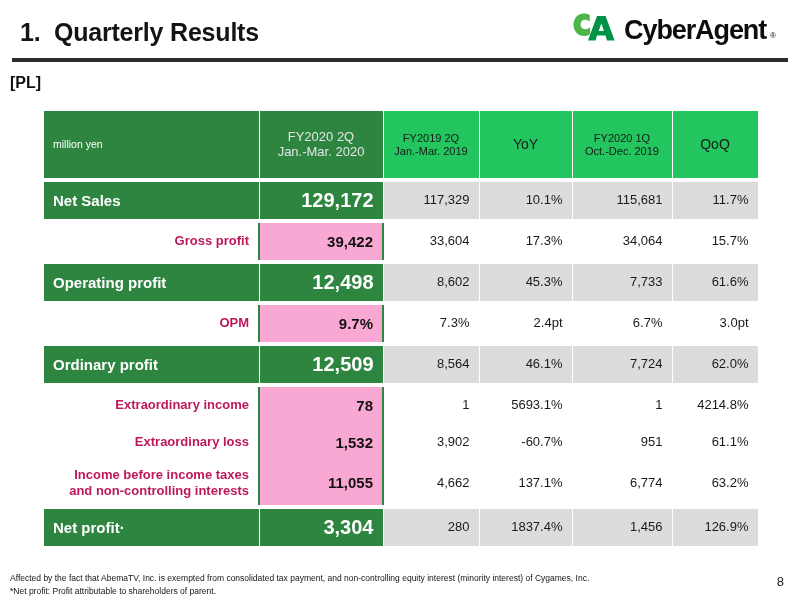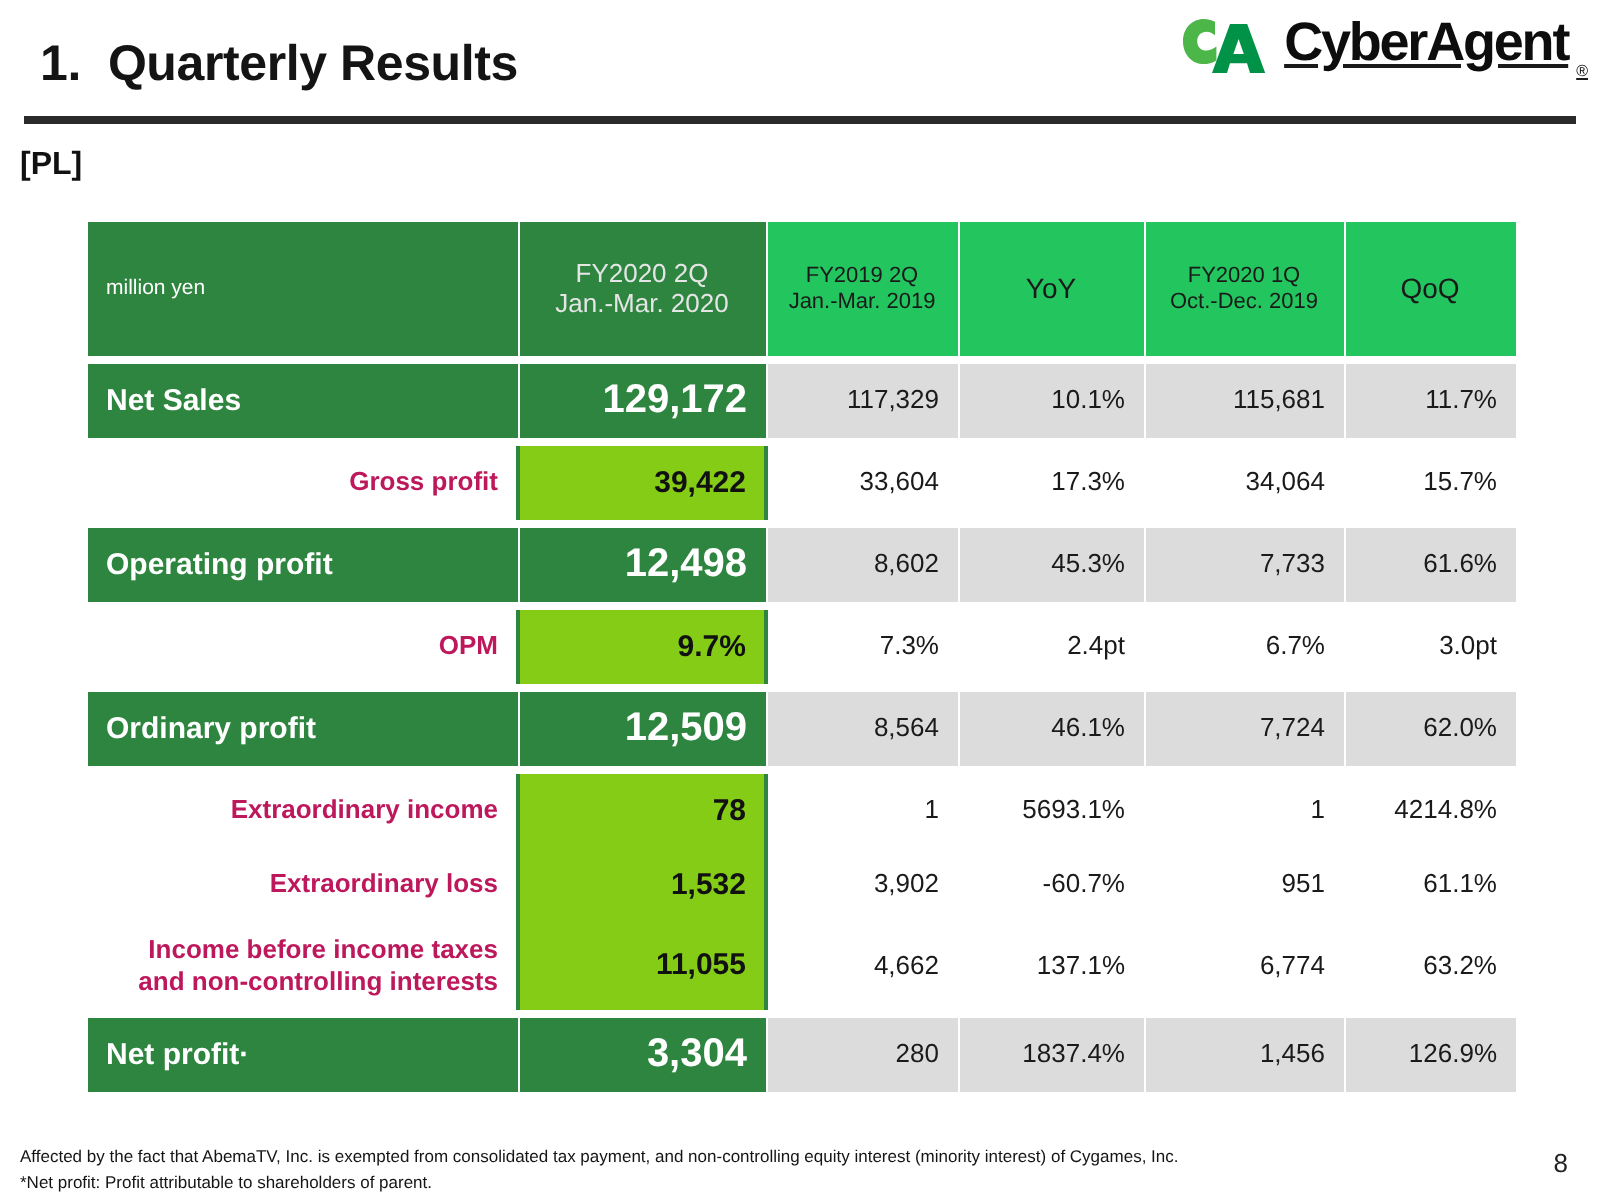--- a/index.html
+++ b/index.html
@@ -38,27 +38,26 @@
     left: 12px;
     top: 58px;
     width: 776px;
     height: 4px;
     background: #2b2b2b;
   }
 
   
   .logo {
     position: absolute;
-    right: 6px;
+    right: 24px;
     top: 8px;
     height: 36px;
     display: flex;
-    align-items: flex-start;
+    align-items: flex-end;
     gap: 6px;
-    text-decoration: underline;
   }
   .logo-mark {
     width: 46px;
     height: 32px;
     display: block;
   }
   .logo-word {
     font-size: 27px;
     font-weight: bold;
     letter-spacing: -1.1px;
@@ -147,21 +146,21 @@
     font-size: 13px;
     color: #be185d;
     background: #ffffff;
     border-right: 2px solid #2e8540;
   }
   td.val {
     text-align: right;
     font-weight: bold;
     font-size: 15px;
     color: #111111;
-    background: #84cc16;
+    background: #f9a8d4;
     border-right: 2px solid #2e8540;
   }
   td.num {
     text-align: right;
     font-size: 13px;
     color: #1a1a1a;
     background: #ffffff;
     border-right: 1px solid #ffffff;
     border-left: 1px solid #ffffff;
   }

